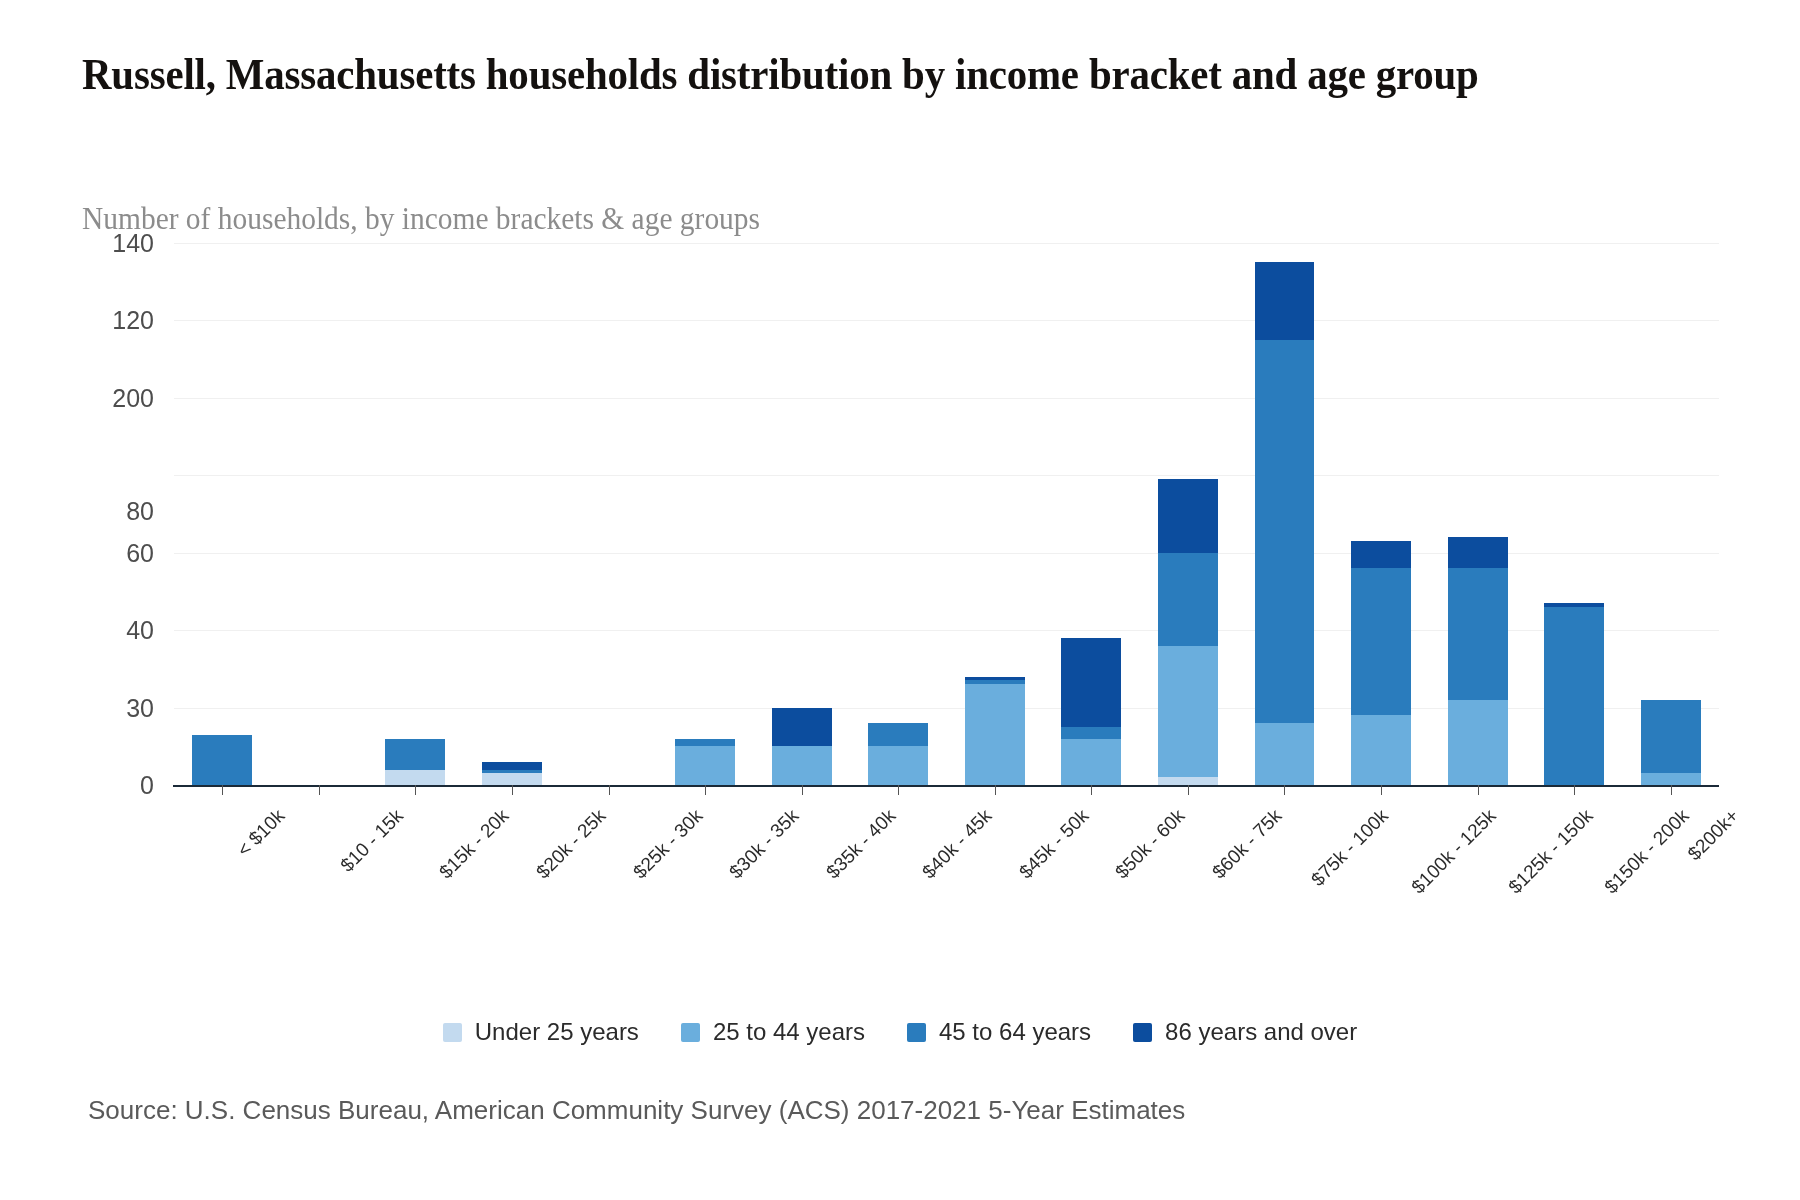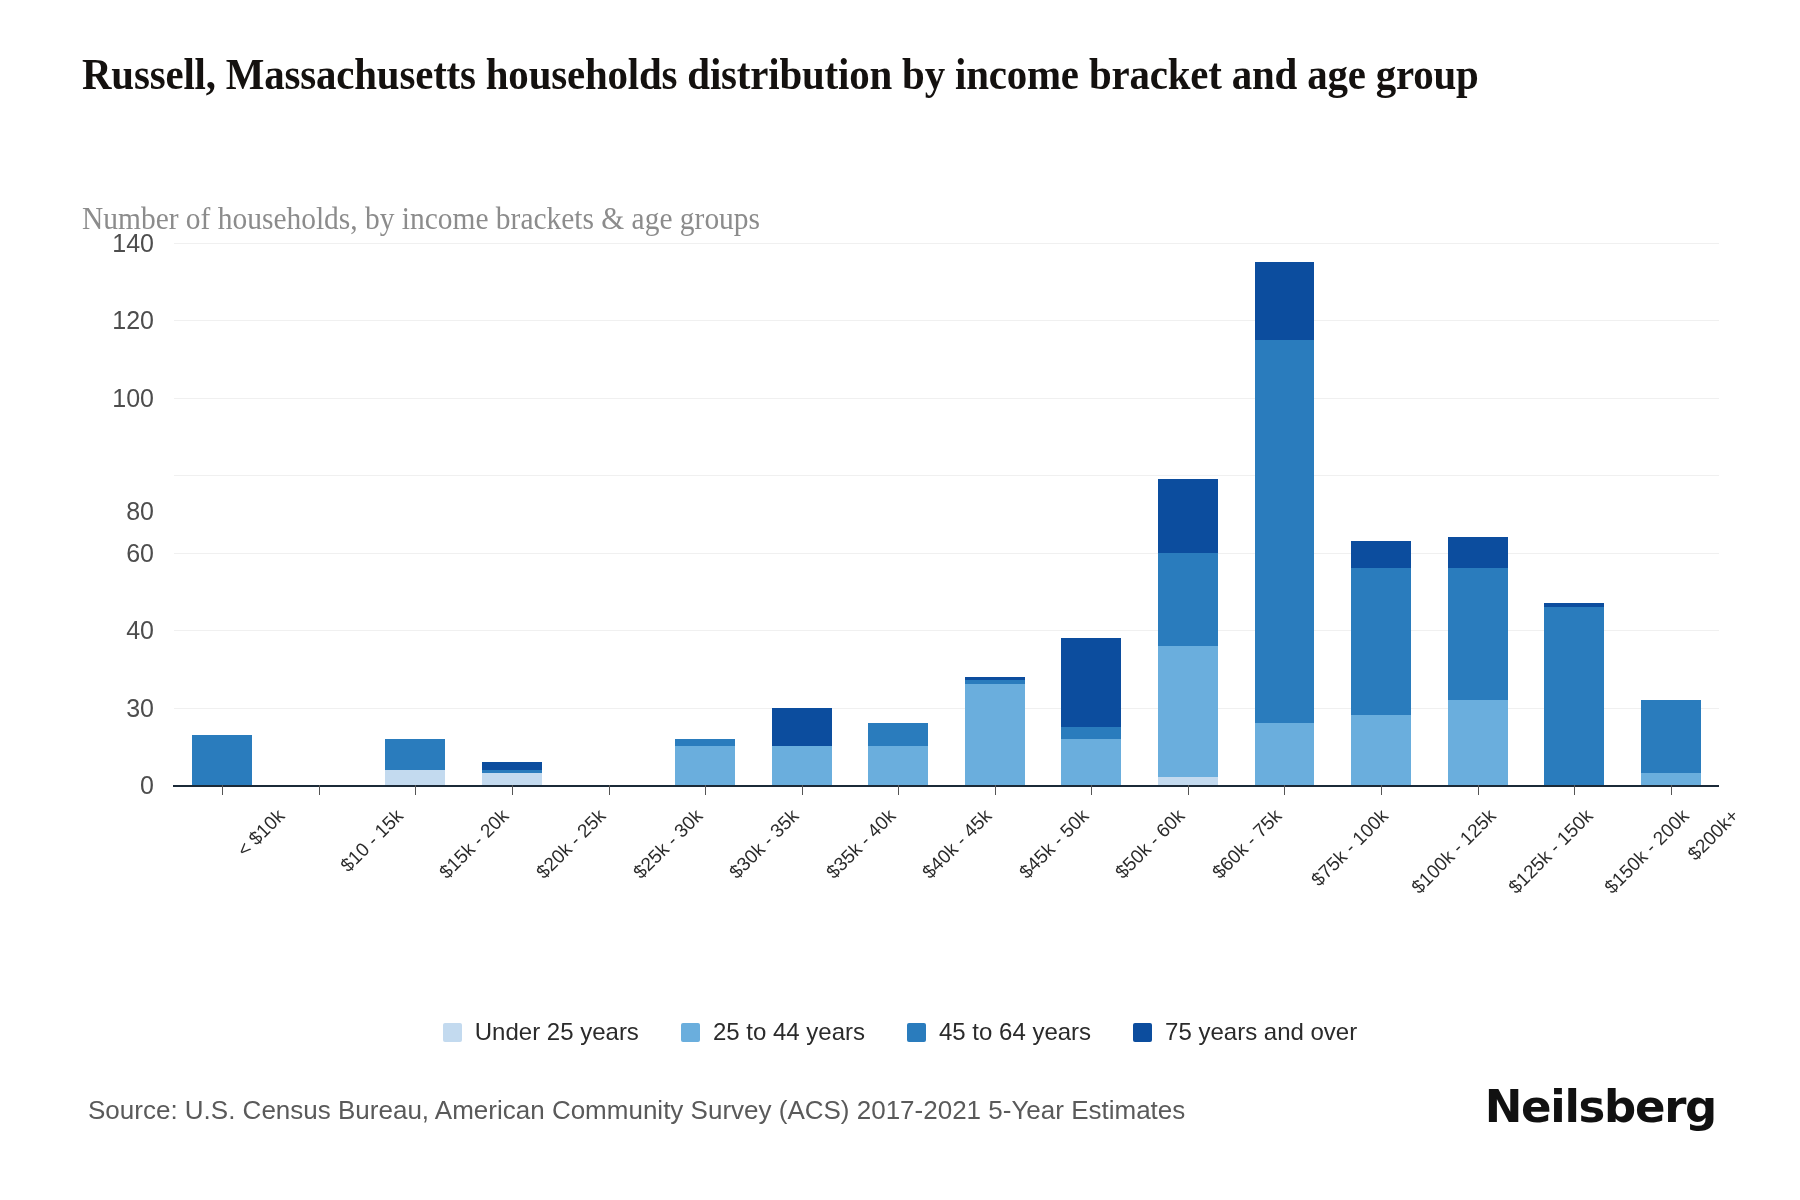--- a/index.html
+++ b/index.html
@@ -99,21 +99,21 @@
         <div class="gridline" style="top: 154.857px;"></div>
         <div class="gridline" style="top: 77.4286px;"></div>
         <div class="gridline" style="top: 0px;"></div>
       </div>
     <div id="yticklabels">
         <div class="ylabel" style="top: 542px; left: -112px; width: 92px;">0</div>
         <div class="ylabel" style="top: 464.571px; left: -112px; width: 92px;">30</div>
         <div class="ylabel" style="top: 387.143px; left: -112px; width: 92px;">40</div>
         <div class="ylabel" style="top: 309.714px; left: -112px; width: 92px;">60</div>
         <div class="ylabel" style="top: 232.286px; left: -112px; width: 92px; margin-top: 36px;">80</div>
-        <div class="ylabel" style="top: 154.857px; left: -112px; width: 92px;">100</div>
+        <div class="ylabel" style="top: 154.857px; left: -112px; width: 92px;">200</div>
         <div class="ylabel" style="top: 77.4286px; left: -112px; width: 92px;">120</div>
         <div class="ylabel" style="top: 0px; left: -112px; width: 92px;">140</div>
       </div>
     <div class="bars" id="bars">
         <div class="barcol" style="left: 18.3469px; width: 59.8687px;">
           <div class="seg" title="45 to 64 years: 13" style="height: 50.3286px; background: rgb(42, 124, 189);"></div>
         </div>
         <div class="barcol" style="left: 114.909px; width: 59.8687px;"></div>
         <div class="barcol" style="left: 211.472px; width: 59.8687px;">
           <div class="seg" title="Under 25 years: 4" style="height: 15.4857px; background: rgb(195, 218, 239);"></div>
@@ -224,20 +224,19 @@
       <div class="legend-item">
         <span class="swatch" style="background: rgb(106, 174, 221);"></span>
         <span class="legend-label">25 to 44 years</span>
       </div>
       <div class="legend-item">
         <span class="swatch" style="background: rgb(42, 124, 189);"></span>
         <span class="legend-label">45 to 64 years</span>
       </div>
       <div class="legend-item">
         <span class="swatch" style="background: rgb(12, 77, 158);"></span>
-        <span class="legend-label">75 years and over</span>
+        <span class="legend-label">86 years and over</span>
       </div>
     </div>
 
   <div class="source">Source: U.S. Census Bureau, American Community Survey (ACS) 2017-2021 5-Year Estimates</div>
-  <div class="brand">Neilsberg</div>
 
 </div>
 
 </body></html>

